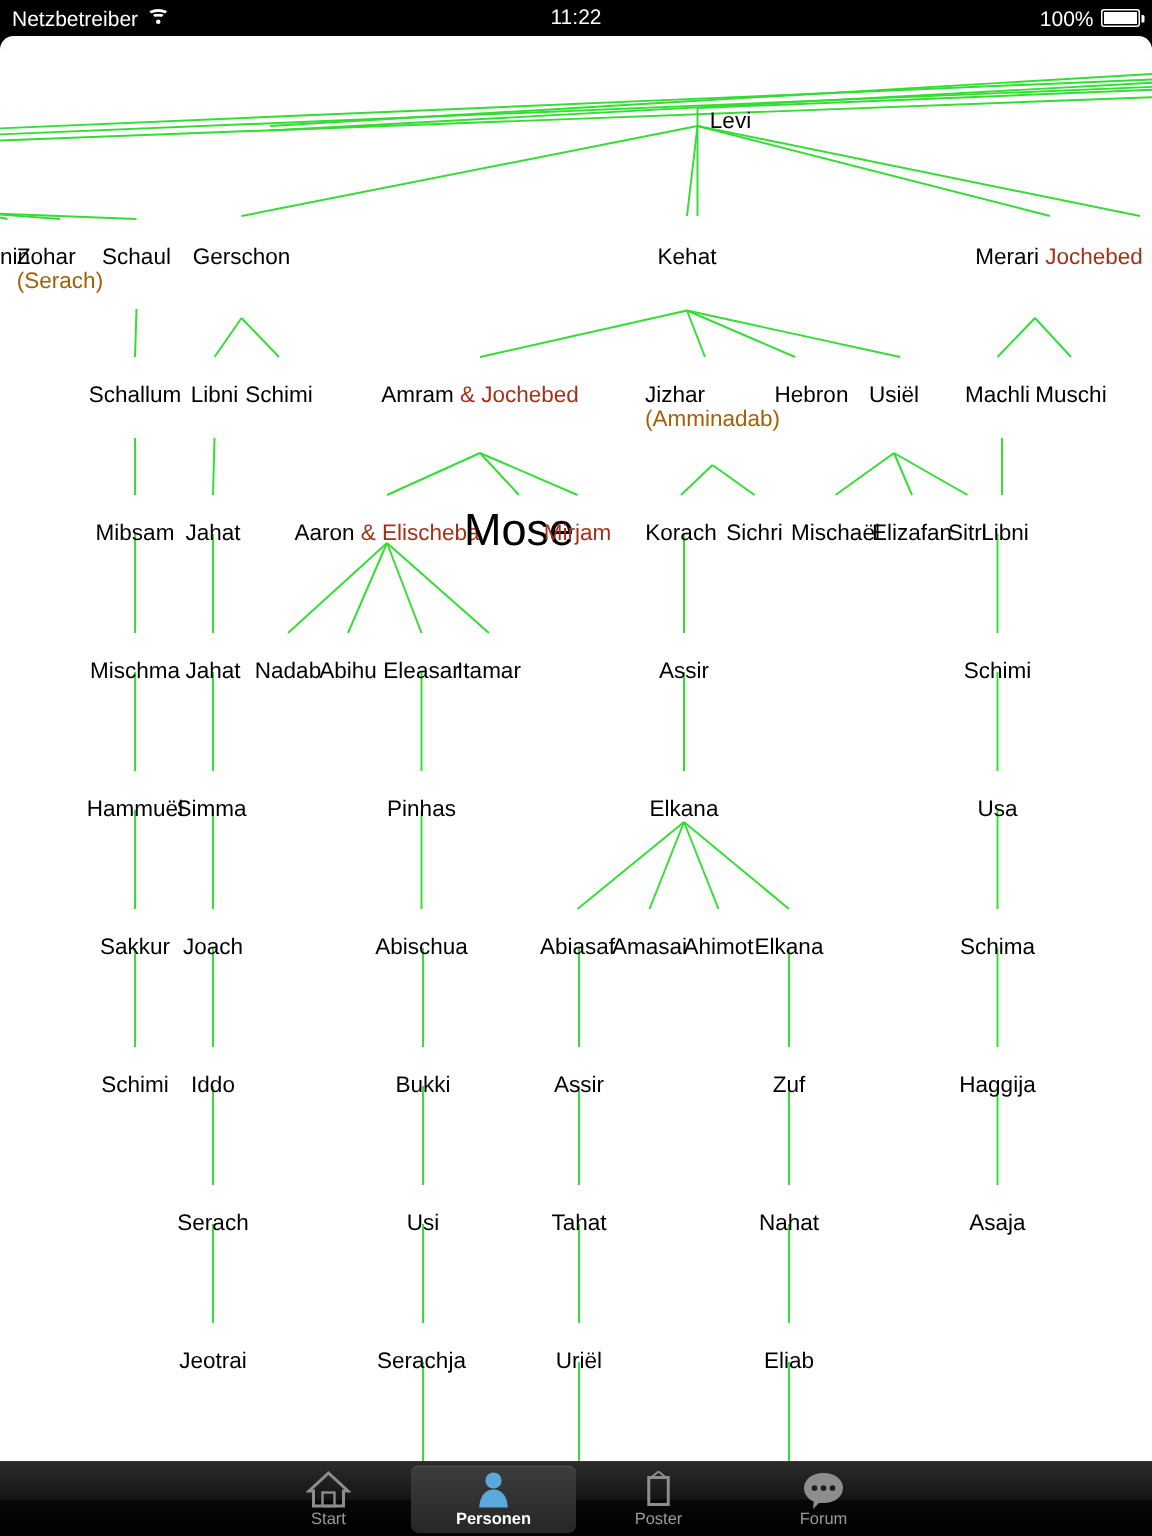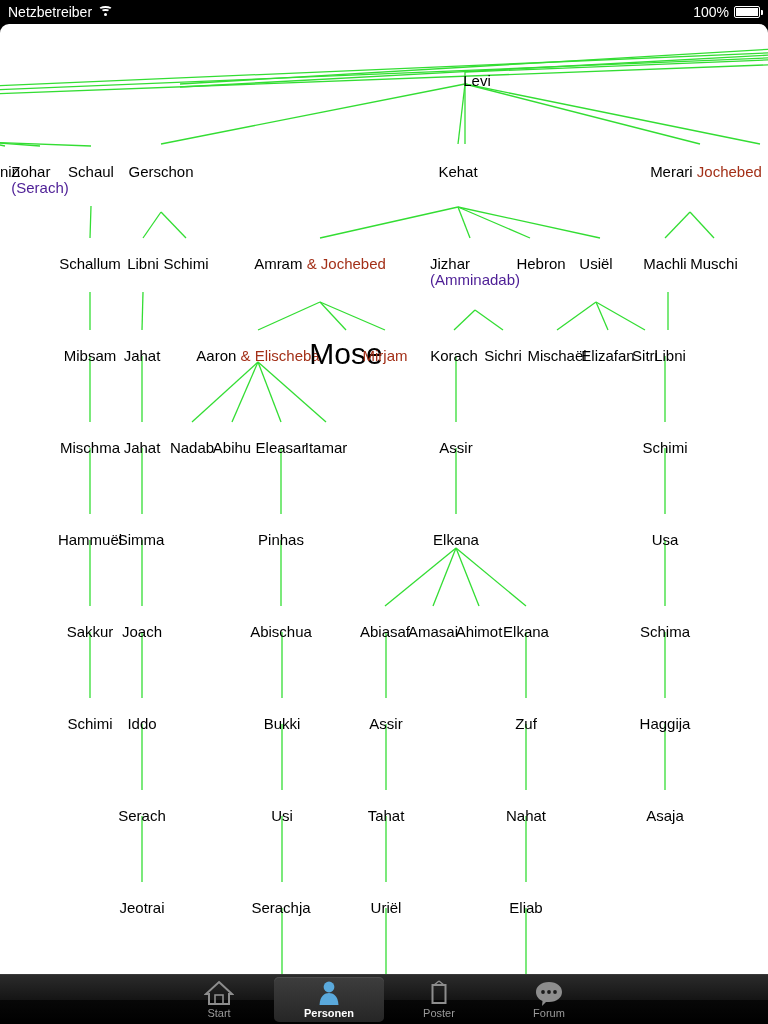--- a/index.html
+++ b/index.html
@@ -39,21 +39,21 @@
   }
   #canvas svg { position:absolute; left:0; top:0; width:768px; height:950px; }
   .node {
     position:absolute; white-space:nowrap;
     font-family:"Liberation Sans", sans-serif;
     font-size:15px; color:#000; line-height:15px;
     transform:translate(-50%,0);
   }
   .node .nm { color:#000; }
   .node .sp { color:#a33018; }
-  .node .sub { display:block; color:#4c1d95; font-size:15px; line-height:17px; }
+  .node .sub { display:block; color:#a16207; font-size:15px; line-height:17px; }
   .node.big { font-size:30px; line-height:15px; }
 
   
   #tabbar {
     position:absolute; left:0; bottom:0; width:768px; height:50px;
     background:linear-gradient(180deg,#2b2b2b 0%,#151515 50%,#070707 51%,#000 100%);
     border-top:1px solid #3a3a3a;
     display:flex; align-items:stretch; justify-content:center;
   }
   .tab {
@@ -73,20 +73,23 @@
 
   <div id="statusbar">
     <div class="sb-left">
       <span>Netzbetreiber</span>
       <span class="wifi-icon">
           <i></i>
           <i></i>
           <i></i>
         </span>
     </div>
+    <div class="sb-center">
+      <span>11:22</span>
+    </div>
     <div class="sb-right">
       <span>100%</span>
       <span class="batt">
           <i></i>
         </span>
     </div>
   </div>
 
   <div id="canvas">
     <svg viewBox="0 0 768 950">
@@ -181,21 +184,21 @@
         <path d="M 386 792 L 386 858"></path>
         <path d="M 526 792 L 526 858"></path>
 
         <path d="M 282 884 L 282 950"></path>
         <path d="M 386 884 L 386 950"></path>
         <path d="M 526 884 L 526 950"></path>
       </g>
     </svg>
 
     <div id="nodes">
-        <div class="node" style="left: 477px; top: 49px;"><span class="nm">Levi</span></div>
+        <div class="node" style="left: 487px; top: 49px;"><span class="nm">Levi</span></div>
         <div class="node" style="left: 0px; top: 140px; transform: translate(0px, 0px);"><span class="nm">nin</span></div>
         <div class="node" style="left: 40px; top: 140px;"><span class="nm">Zohar</span><span class="sub">(Serach)</span></div>
         <div class="node" style="left: 91px; top: 140px;"><span class="nm">Schaul</span></div>
         <div class="node" style="left: 161px; top: 140px;"><span class="nm">Gerschon</span></div>
         <div class="node" style="left: 458px; top: 140px;"><span class="nm">Kehat</span></div>
         <div class="node" style="left: 706px; top: 140px;"><span class="nm">Merari</span><span class="sp"> Jochebed</span></div>
         <div class="node" style="left: 90px; top: 232px;"><span class="nm">Schallum</span></div>
         <div class="node" style="left: 143px; top: 232px;"><span class="nm">Libni</span></div>
         <div class="node" style="left: 186px; top: 232px;"><span class="nm">Schimi</span></div>
         <div class="node" style="left: 320px; top: 232px;"><span class="nm">Amram</span><span class="sp"> &amp; Jochebed</span></div>

